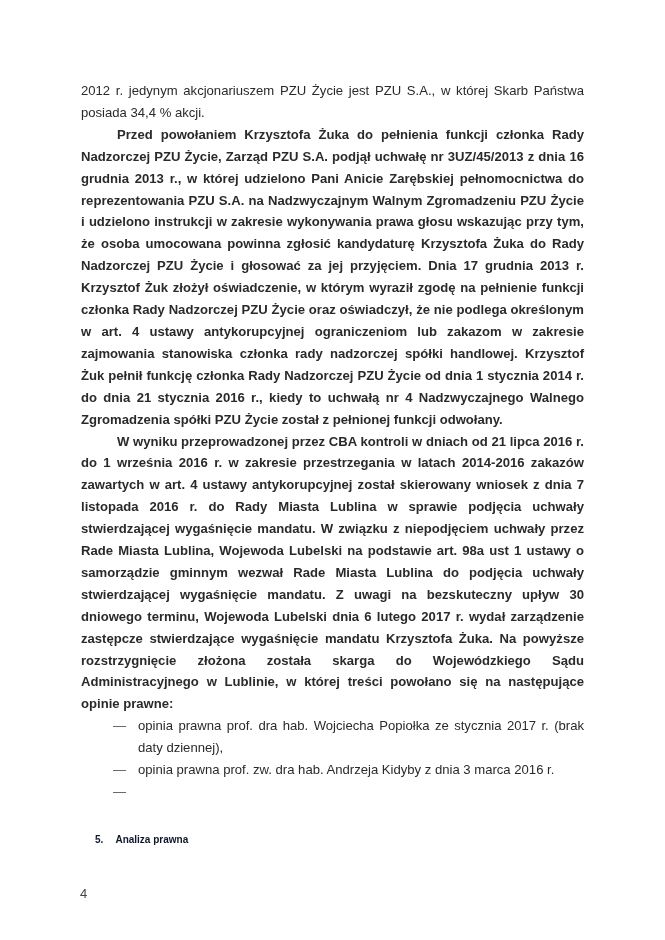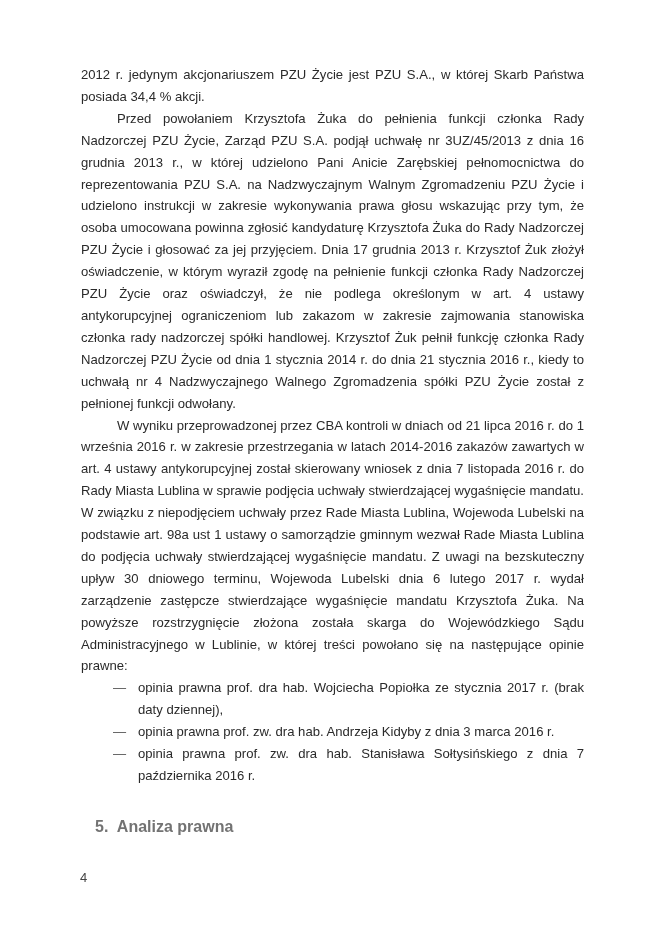--- a/index.html
+++ b/index.html
@@ -1,34 +1,34 @@
 <!DOCTYPE html>
 <html><head>
 <meta charset="utf-8">
 <style>
   html, body { margin: 0; padding: 0; background: #ffffff; }
   body { width: 665px; height: 940px; position: relative; overflow: hidden; }
   .page {
-    position: absolute; left: 0; top: 0; width: 665px; height: 724px;
+    position: absolute; left: 0; top: 16px; width: 665px; height: 724px;
     font-family: "Liberation Sans", sans-serif;
     color: #2a2a2a;
     font-size: 13.1px;
   }
   .body-text {
     position: absolute; left: 81px; top: 64px; width: 503px;
     line-height: 21.9px;
   }
   .para { margin: 0; text-align: justify; }
-  .para.indent { text-indent: 36px; }
+  .para.indent { text-indent: 36px; font-weight: bold; }
   .list { margin: 0; padding: 0; list-style: none; }
   .list-item { position: relative; padding-left: 57px; margin: 0; text-align: justify; }
   .dash { position: absolute; left: 32px; top: 0; color: #555; }
   .heading {
     position: absolute; left: 95px; top: 818px;
-    font-weight: bold; font-size: 16px; color: #737373;
+    font-weight: bold; font-size: 10px; color: #0f172a;
   }
   .heading .num { display: inline-block; width: 18px; }
   .page-number {
     position: absolute; left: 80px; top: 870px; font-size: 13px; color: #444;
   }
 </style>
 </head>
 <body>
 
 <div class="page">
@@ -40,21 +40,20 @@
       <li class="list-item">
         <span class="dash">—</span>
         <span>opinia prawna prof. dra hab. Wojciecha Popiołka ze stycznia 2017 r. (brak daty dziennej),</span>
       </li>
       <li class="list-item">
         <span class="dash">—</span>
         <span>opinia prawna prof. zw. dra hab. Andrzeja Kidyby z dnia 3 marca 2016 r.</span>
       </li>
       <li class="list-item">
         <span class="dash">—</span>
-        <span>opinia prawna prof. zw. dra hab. Stanisława Sołtysińskiego z dnia 7 października 2016 r.</span>
       </li>
     </ul>
   </div>
 
   <div class="heading">
     <span class="num">5.</span>
     <span>Analiza prawna</span>
   </div>
 
   <div class="page-number">4</div>

